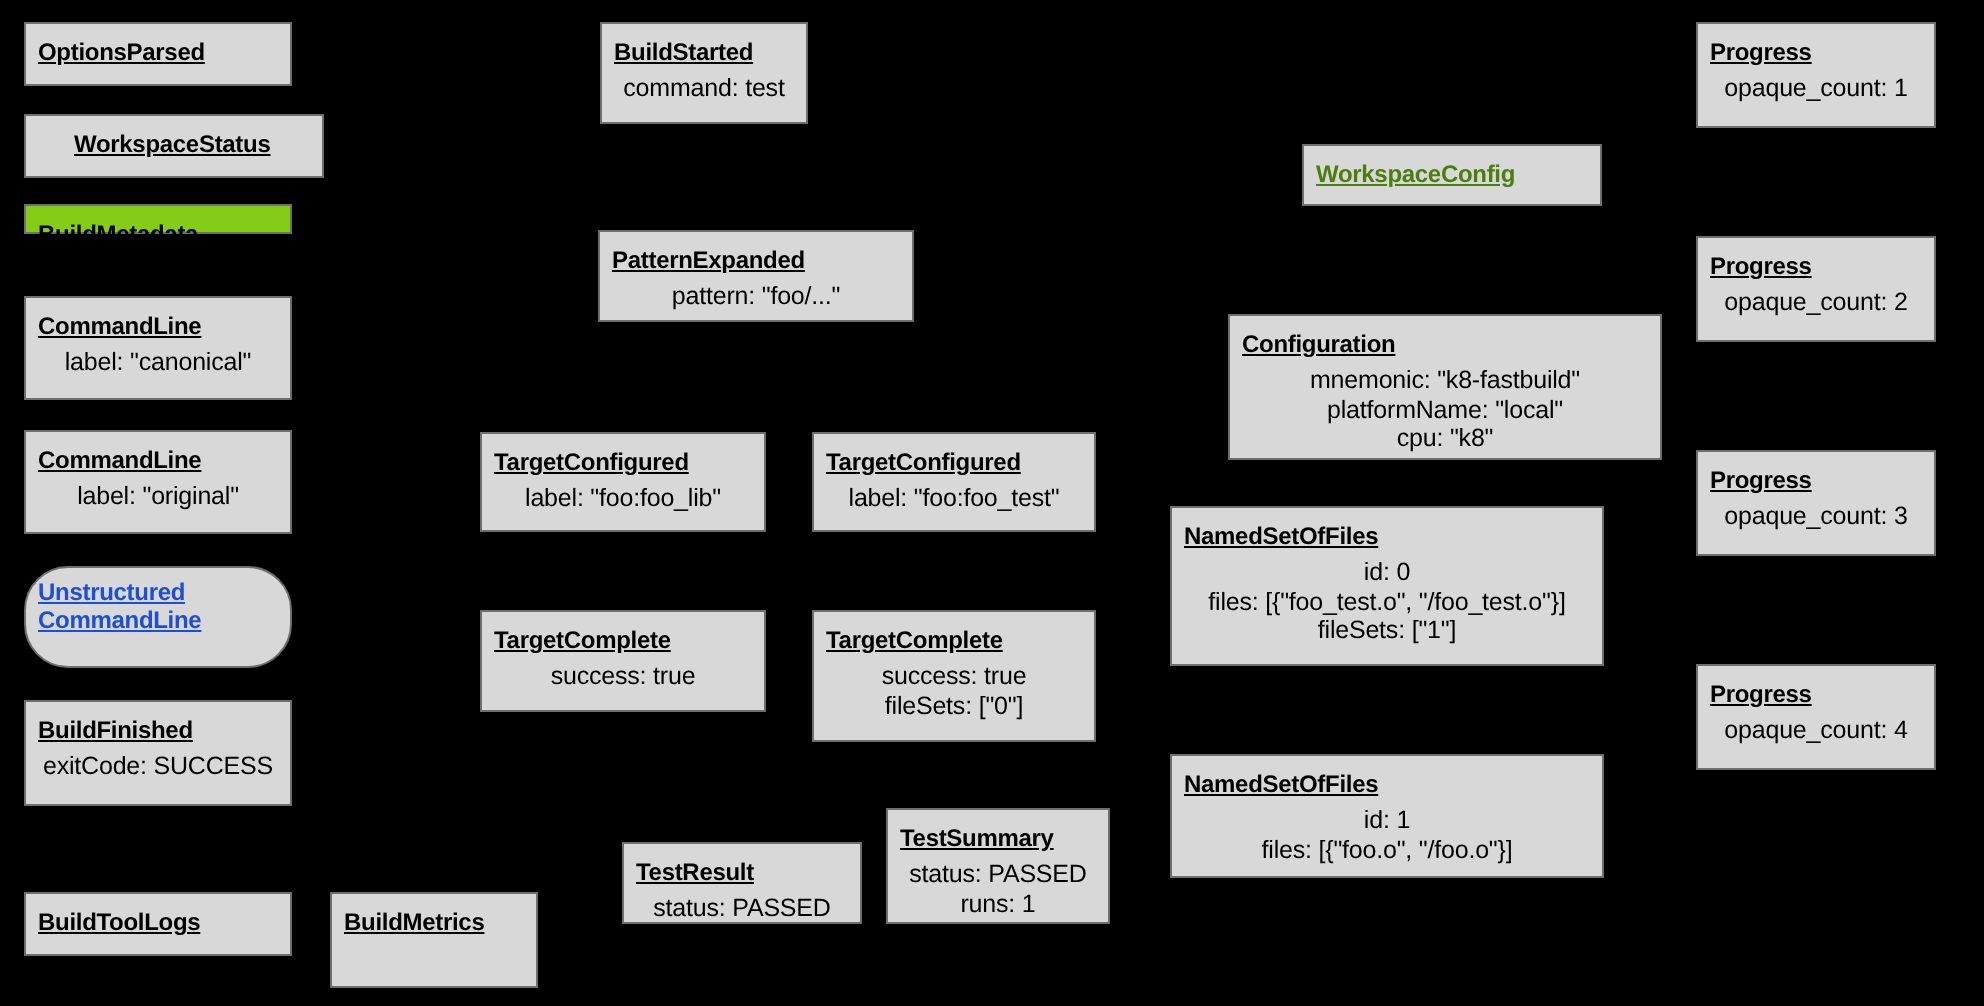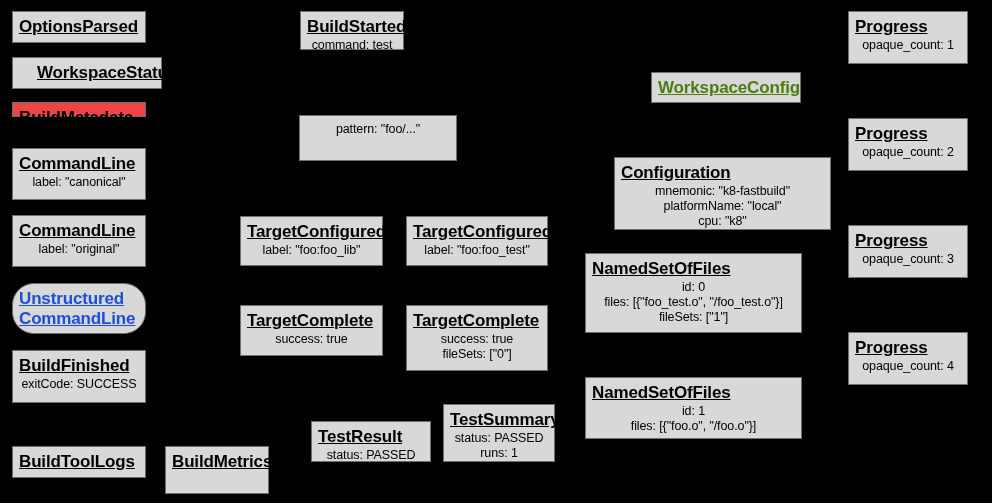--- a/index.html
+++ b/index.html
@@ -22,21 +22,21 @@
     position: absolute;
     box-sizing: border-box;
     background: #d8d8d8;
     border: 1px solid #6e6e6e;
     padding: 5px 6px 6px 6px;
     color: #000000;
     line-height: 1.18;
   }
   .node-title {
     display: inline-block;
-    font-size: 17px;
+    font-size: 12px;
     font-weight: bold;
     text-decoration: underline;
     letter-spacing: -0.15px;
     white-space: nowrap;
   }
   .node-title.wrap {
     white-space: normal;
   }
   .node-fields {
     margin-top: 1px;
@@ -54,21 +54,21 @@
 
 <div id="canvas" style="background: rgb(0, 0, 0);">
     <div class="node" style="left: 12px; top: 11px; width: 134px; height: 32px; background: rgb(216, 216, 216); border-color: rgb(110, 110, 110); color: rgb(0, 0, 0);">
     <div class="node-title">OptionsParsed</div>
     
   </div>
     <div class="node" style="left: 12px; top: 57px; width: 150px; height: 32px; background: rgb(216, 216, 216); border-color: rgb(110, 110, 110); color: rgb(0, 0, 0); padding-left: 24px;">
     <div class="node-title">WorkspaceStatus</div>
     
   </div>
-    <div class="node" style="left: 12px; top: 102px; width: 134px; height: 15px; background: #ef4444; border-color: rgb(110, 110, 110); color: rgb(0, 0, 0);">
+    <div class="node" style="left: 12px; top: 102px; width: 134px; height: 15px; background: #84cc16; border-color: rgb(110, 110, 110); color: rgb(0, 0, 0);">
     <div class="node-title">BuildMetadata</div>
     
   </div>
     <div class="node" style="left: 12px; top: 148px; width: 134px; height: 52px; background: rgb(216, 216, 216); border-color: rgb(110, 110, 110); color: rgb(0, 0, 0);">
     <div class="node-title">CommandLine</div>
     <div class="node-fields">
         <div class="node-field">label: "canonical"</div>
       </div>
   </div>
     <div class="node" style="left: 12px; top: 215px; width: 134px; height: 52px; background: rgb(216, 216, 216); border-color: rgb(110, 110, 110); color: rgb(0, 0, 0);">
@@ -88,27 +88,28 @@
       </div>
   </div>
     <div class="node" style="left: 12px; top: 446px; width: 134px; height: 32px; background: rgb(216, 216, 216); border-color: rgb(110, 110, 110); color: rgb(0, 0, 0);">
     <div class="node-title">BuildToolLogs</div>
     
   </div>
     <div class="node" style="left: 165px; top: 446px; width: 104px; height: 48px; background: rgb(216, 216, 216); border-color: rgb(110, 110, 110); color: rgb(0, 0, 0);">
     <div class="node-title">BuildMetrics</div>
     
   </div>
-    <div class="node" style="left: 300px; top: 11px; width: 104px; height: 39px; background: rgb(216, 216, 216); border-color: rgb(110, 110, 110); color: rgb(0, 0, 0);">
+    <div class="node" style="left: 300px; top: 11px; width: 104px; height: 51px; background: rgb(216, 216, 216); border-color: rgb(110, 110, 110); color: rgb(0, 0, 0);">
     <div class="node-title">BuildStarted</div>
     <div class="node-fields">
         <div class="node-field">command: test</div>
       </div>
   </div>
     <div class="node" style="left: 299px; top: 115px; width: 158px; height: 46px; background: rgb(216, 216, 216); border-color: rgb(110, 110, 110); color: rgb(0, 0, 0);">
+    <div class="node-title">PatternExpanded</div>
     <div class="node-fields">
         <div class="node-field">pattern: "foo/..."</div>
       </div>
   </div>
     <div class="node" style="left: 240px; top: 216px; width: 143px; height: 50px; background: rgb(216, 216, 216); border-color: rgb(110, 110, 110); color: rgb(0, 0, 0);">
     <div class="node-title">TargetConfigured</div>
     <div class="node-fields">
         <div class="node-field">label: "foo:foo_lib"</div>
       </div>
   </div>

